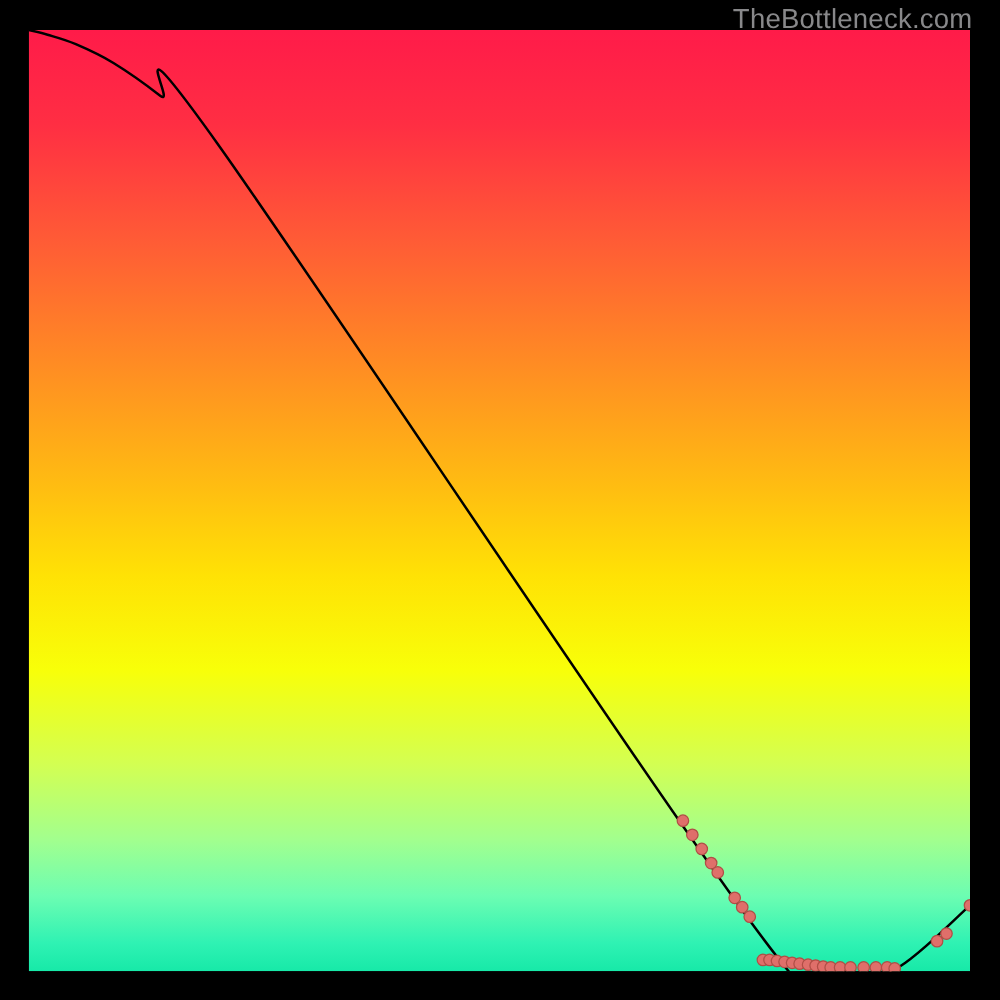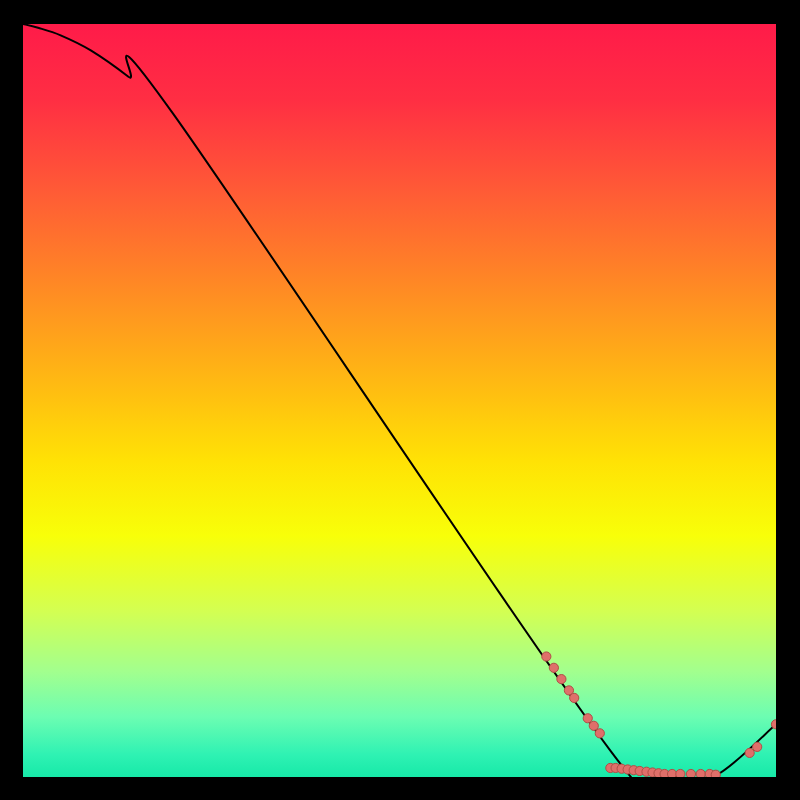--- a/index.html
+++ b/index.html
@@ -79,13 +79,14 @@
         <circle cx="657.369" cy="749.988" r="4.6" fill="#df6f6a" stroke="#b04e46" stroke-width="1"></circle>
         <circle cx="667.9110000000001" cy="749.988" r="4.6" fill="#df6f6a" stroke="#b04e46" stroke-width="1"></circle>
         <circle cx="677.7" cy="749.988" r="4.6" fill="#df6f6a" stroke="#b04e46" stroke-width="1"></circle>
         <circle cx="686.736" cy="749.988" r="4.6" fill="#df6f6a" stroke="#b04e46" stroke-width="1"></circle>
         <circle cx="692.76" cy="750.741" r="4.6" fill="#df6f6a" stroke="#b04e46" stroke-width="1"></circle>
         <circle cx="726.645" cy="728.904" r="4.6" fill="#df6f6a" stroke="#b04e46" stroke-width="1"></circle>
         <circle cx="734.175" cy="722.88" r="4.6" fill="#df6f6a" stroke="#b04e46" stroke-width="1"></circle>
         <circle cx="753" cy="700.29" r="4.6" fill="#df6f6a" stroke="#b04e46" stroke-width="1"></circle>
       </g>
   </svg>
+  <div class="watermark">TheBottleneck.com</div>
 </div>
 
 </body></html>

